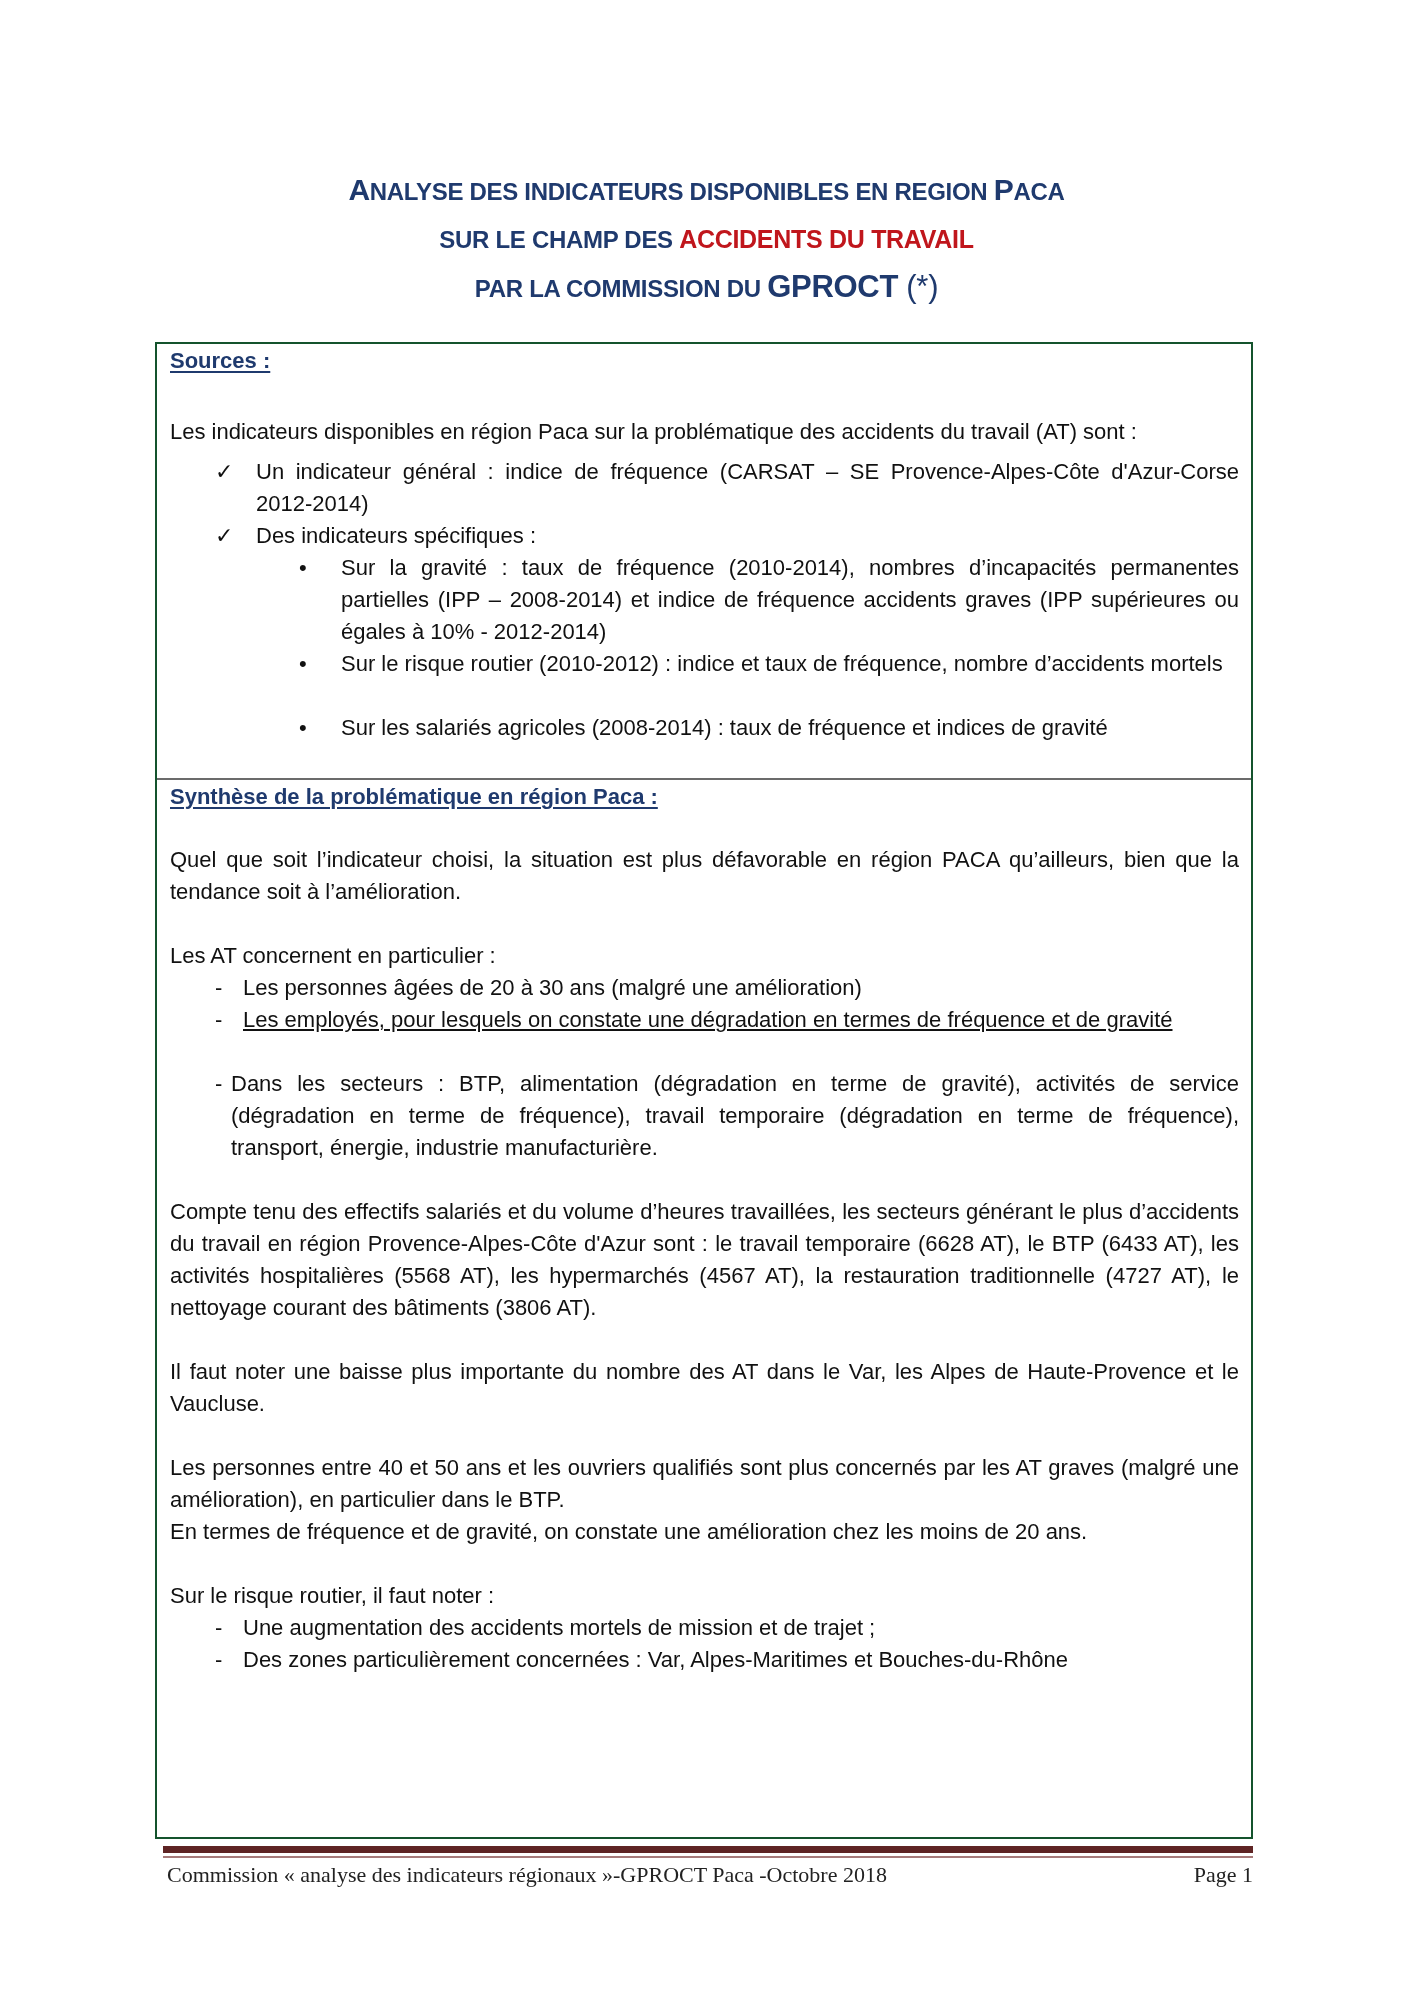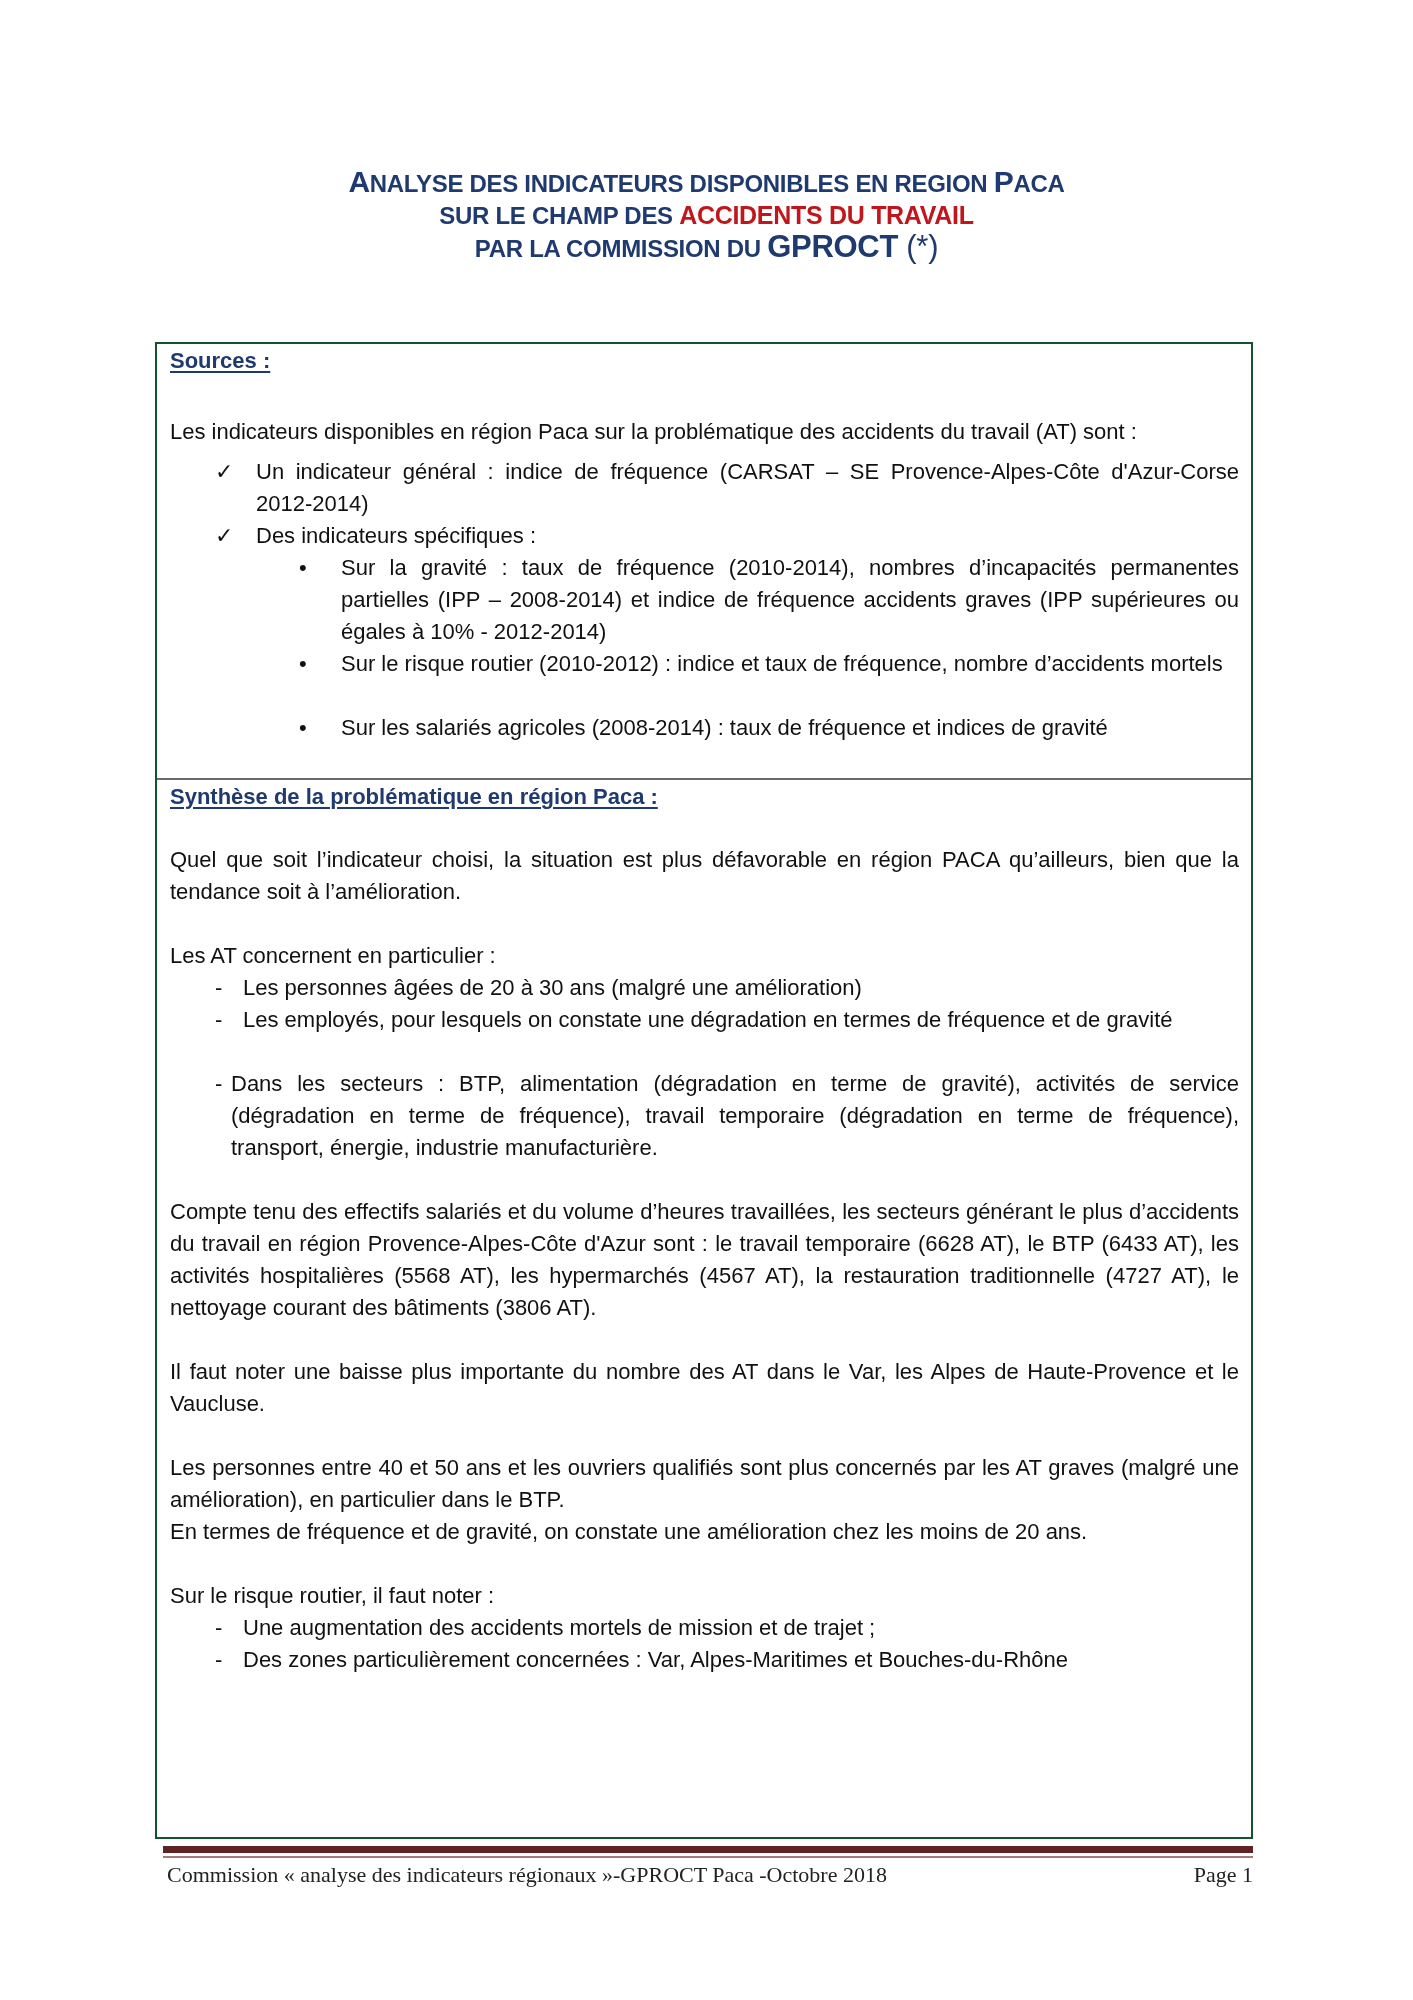--- a/index.html
+++ b/index.html
@@ -1,21 +1,21 @@
 <!DOCTYPE html>
 <html><head>
   <meta charset="utf-8">
   <style>
     html, body { margin: 0; padding: 0; background: #ffffff; }
     body { width: 1413px; height: 2000px; position: relative; overflow: hidden;
            font-family: "Liberation Sans", sans-serif; color: #111; }
 
     .title-block { position: absolute; top: 168px; left: 0; width: 1413px; text-align: center; }
     .title-line { font-family: "Liberation Sans", sans-serif; font-weight: bold; color: #1f3a6e;
-                  line-height: 28px; letter-spacing: -0.3px; }
+                  line-height: 44px; letter-spacing: -0.3px; }
     .title-line .big { font-size: 30px; }
     .title-line .sc { font-size: 24px; }
     .title-line .red { color: #c0161c; font-size: 25px; }
     .title-line .gproct { font-size: 31px; }
 
     .frame { position: absolute; left: 155px; top: 342px; width: 1098px; height: 1497px;
              border: 2px solid #14532d; box-sizing: border-box; }
     .section-sources { position: absolute; left: 0; top: 0; width: 100%; height: 436px;
                        border-bottom: 2px solid #6b6b6b; box-sizing: border-box; }
     .section-synth { position: absolute; left: 0; top: 436px; width: 100%; }
@@ -74,21 +74,21 @@
     <div class="heading" style="top:4px;">Synthèse de la problématique en région Paca :</div>
 
     <div class="txt" style="top:64px;">Quel que soit  l’indicateur choisi, la situation est plus défavorable en région PACA qu’ailleurs, bien que la tendance soit à l’amélioration.</div>
 
     <div class="txt" style="top:160px;">Les AT concernent en particulier :</div>
 
     <span class="marker" style="left:58px; top:192px;">-</span>
     <div class="item-text" style="left:86px; top:192px;">Les personnes âgées de 20 à 30 ans (malgré une amélioration)</div>
 
     <span class="marker" style="left:58px; top:224px;">-</span>
-    <div class="item-text" style="left:86px; top:224px;">Les employés, pour lesquels on constate une dégradation en termes de fréquence et de gravité</div>
+    <div class="item-text" style="left:86px; top:224px;text-decoration:underline;">Les employés, pour lesquels on constate une dégradation en termes de fréquence et de gravité</div>
 
     <span class="marker" style="left:58px; top:288px;">-</span>
     <div class="item-text" style="left:74px; top:288px;">Dans les secteurs : BTP, alimentation (dégradation en terme de gravité), activités de service (dégradation en terme de fréquence), travail temporaire (dégradation en terme de fréquence), transport, énergie, industrie manufacturière.</div>
 
     <div class="txt" style="top:416px;">Compte tenu des effectifs salariés et du volume d’heures travaillées, les secteurs générant le plus d’accidents du travail en région Provence-Alpes-Côte d'Azur sont : le travail temporaire (6628 AT), le BTP (6433 AT), les activités hospitalières (5568 AT), les hypermarchés (4567 AT), la restauration traditionnelle (4727 AT), le nettoyage courant des bâtiments (3806 AT).</div>
 
     <div class="txt" style="top:576px;">Il faut noter une baisse plus importante du nombre des AT dans le Var, les Alpes de Haute-Provence et le Vaucluse.</div>
 
     <div class="txt" style="top:672px;">Les personnes entre 40 et 50 ans et les ouvriers qualifiés sont plus concernés par les AT graves (malgré une amélioration), en particulier dans le BTP.</div>
     <div class="txt" style="top:736px;">En termes de fréquence et de gravité, on constate une amélioration chez les moins de 20 ans.</div>

